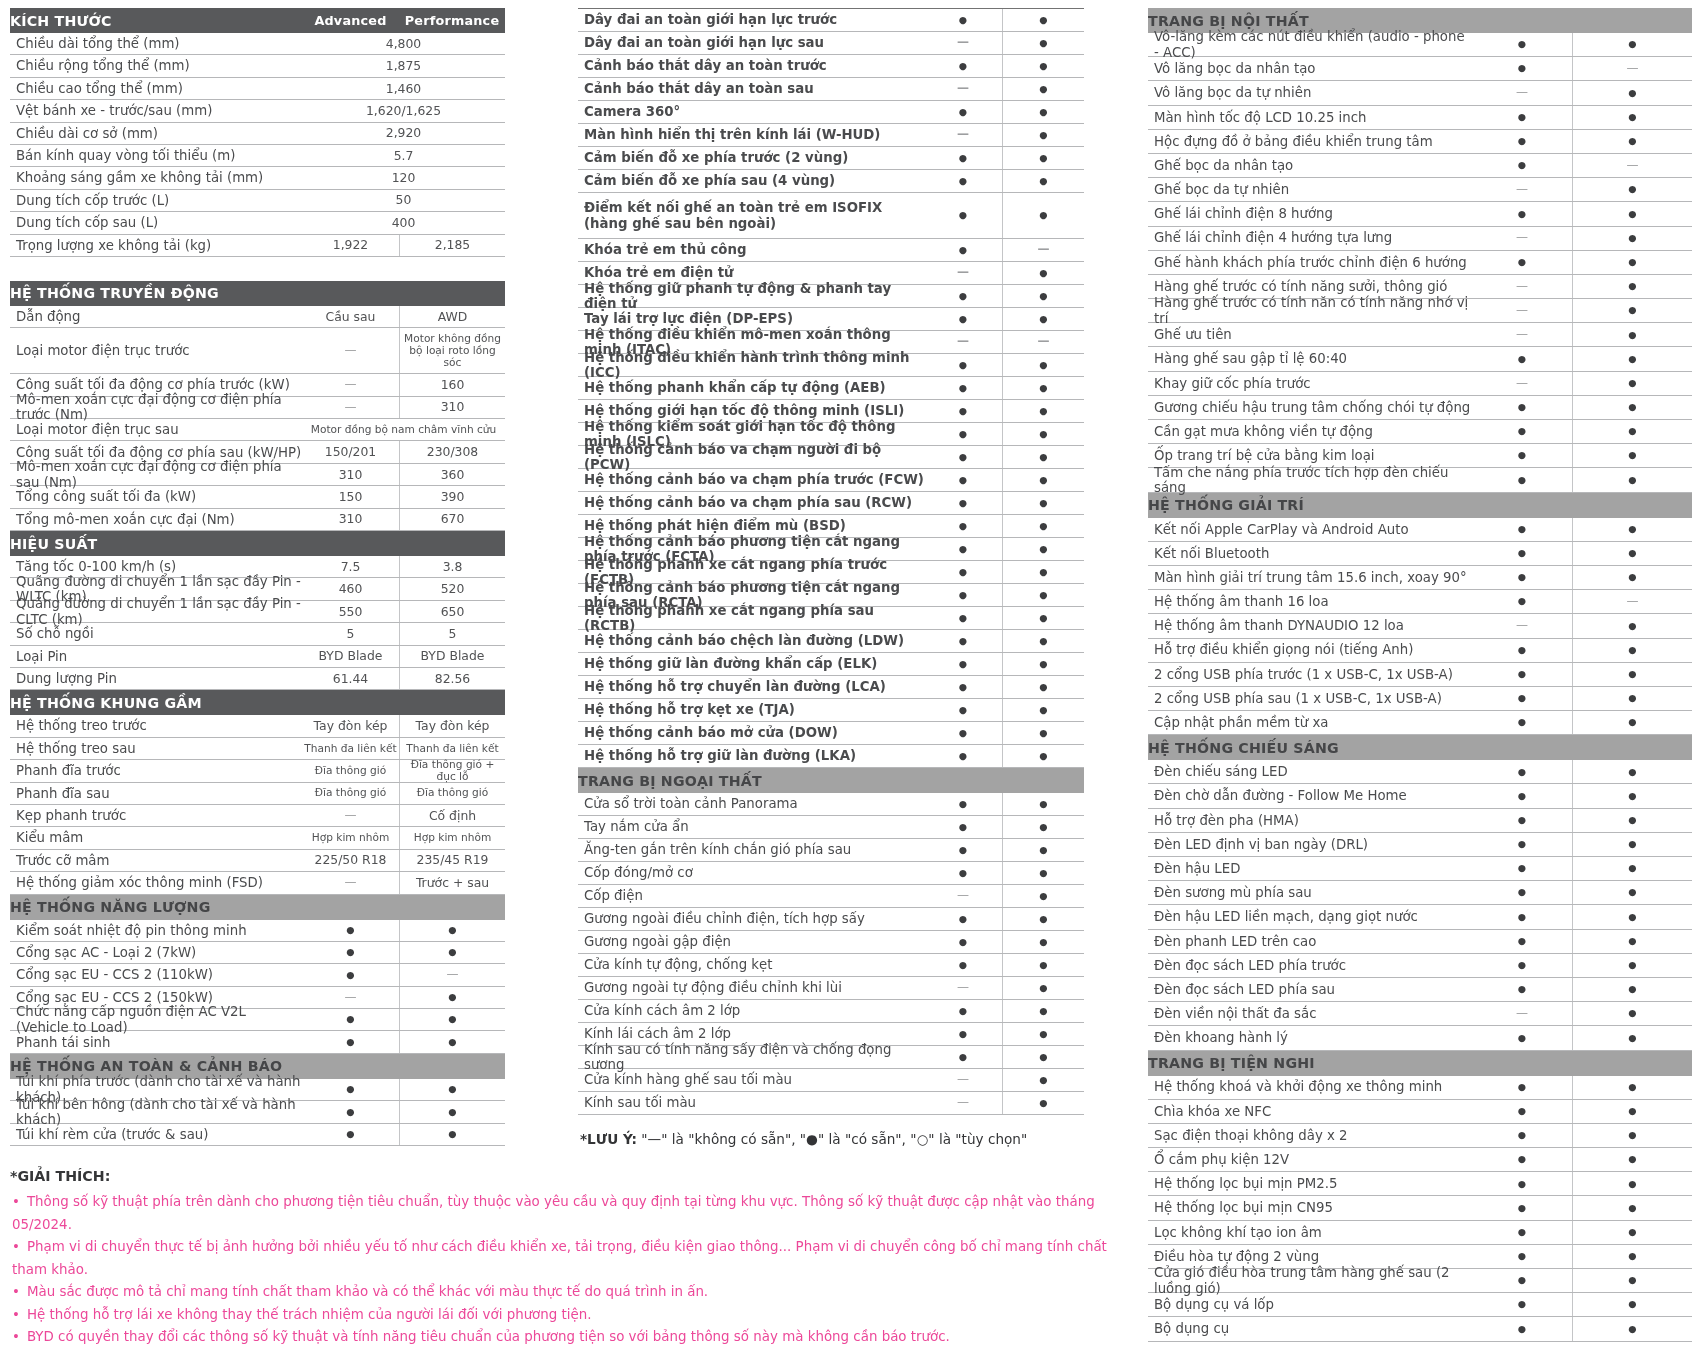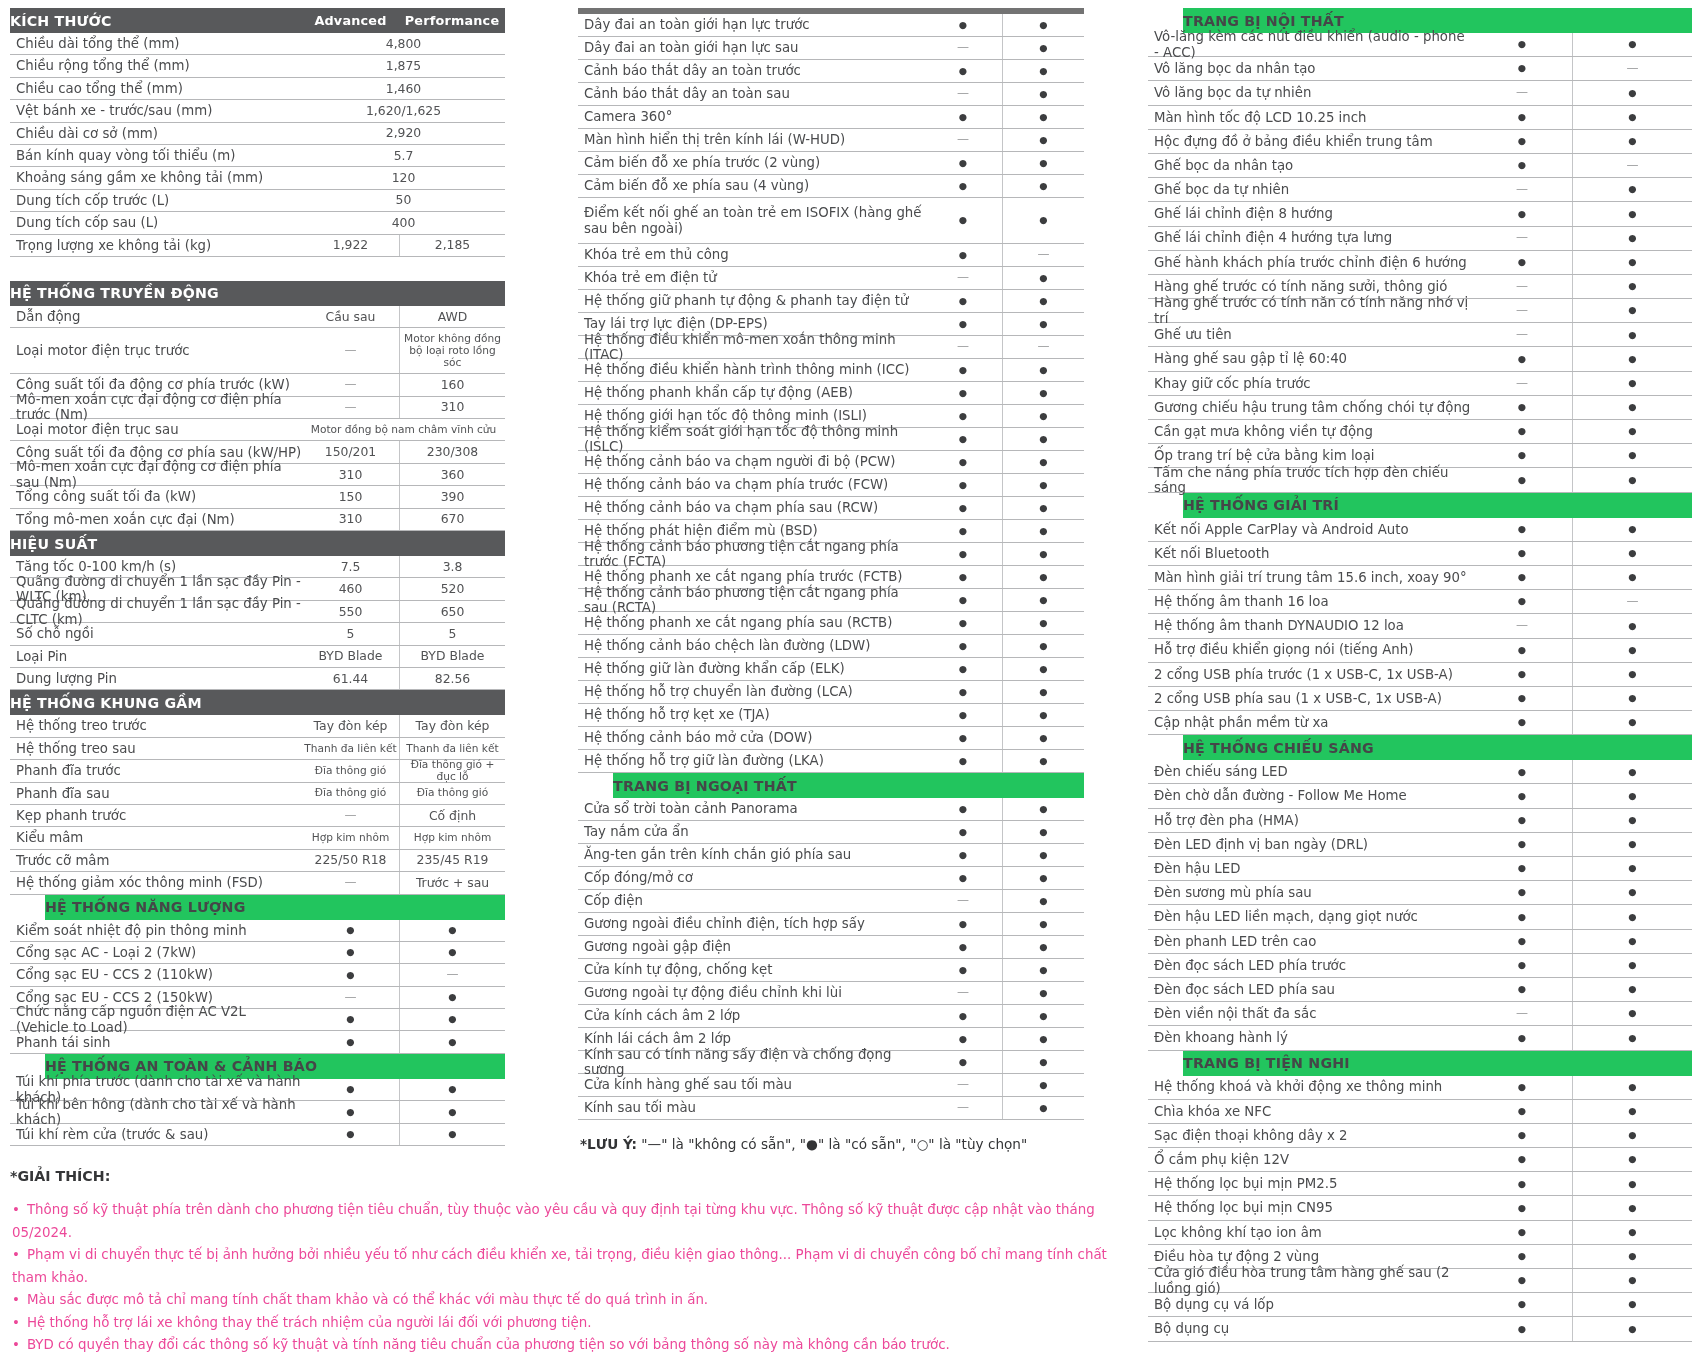--- a/index.html
+++ b/index.html
@@ -15,43 +15,43 @@
   .col-right {left:1148px;width:544px; --w1:100px; --w2:120px;}
   .col-left  .trow{height:22.4px;}
   .col-middle .trow{height:23px;}
   .col-right .trow{height:24.2px;}
   .col .trow.tall{height:46px;}
   .col-left .sec:nth-of-type(2){margin-top:24px;}
 
   .shead{height:25px;display:flex;align-items:center;box-sizing:border-box;
          font-weight:bold;font-size:14.2px;letter-spacing:.2px;}
   .shead.dark{background:#58595b;color:#ffffff;}
-  .shead.light{background:#22c55e;color:#454648;margin-left:35px;}
+  .shead.light{background:#a3a3a3;color:#454648;}
   .shead .st{flex:1;white-space:nowrap;}
   .shead .ch{text-align:center;font-size:12.8px;font-weight:600;}
   .shead .ch.w1{width:var(--w1);} .shead .ch.w2{width:var(--w2);}
 
-  .sec.notitle .rows{border-top:6px solid #737373;}
+  .sec.notitle .rows{border-top:1px solid #737373;font-weight:bold;}
   .trow{display:flex;align-items:center;border-bottom:1px solid #b6b7b9;
         box-sizing:border-box;}
   .trow .lbl{flex:1;padding-left:6px;font-size:13.3px;color:#4a4b4d;line-height:1.15;}
   .cell{display:flex;align-items:center;justify-content:center;text-align:center;
         font-size:12.4px;color:#515254;height:100%;box-sizing:border-box;line-height:1.12;}
   .cell.c1{width:var(--w1);}
   .cell.c2{width:var(--w2);border-left:1px solid #c4c5c7;}
   .cell.cspan{width:calc(var(--w1) + var(--w2));}
   .cell .vsm{font-size:10.6px;}
   .dash{color:#9d9ea0;font-size:12px;}
   .dot{color:#3c3d3f;font-size:9.5px;}
 
   .legend{margin-top:16px;font-size:13.6px;color:#333436;padding-left:2px;}
   .legend b{font-weight:bold;}
 
   .footnote{position:absolute;left:10px;top:1168px;width:1130px;}
-  .fn-title{font-weight:bold;font-size:14.2px;color:#353638;margin-bottom:15px;}
+  .fn-title{font-weight:bold;font-size:14.2px;color:#353638;margin-bottom:7px;}
   .fn-b{font-size:13.4px;color:#ec4899;line-height:22.5px;padding-left:2px;}
   .fn-b::before{content:"•";margin-right:7px;}
 </style>
 </head>
 <body>
 
 <div class="col col-left">
     <div class="sec">
       <div class="shead dark">
         <span class="st">KÍCH THƯỚC</span>

